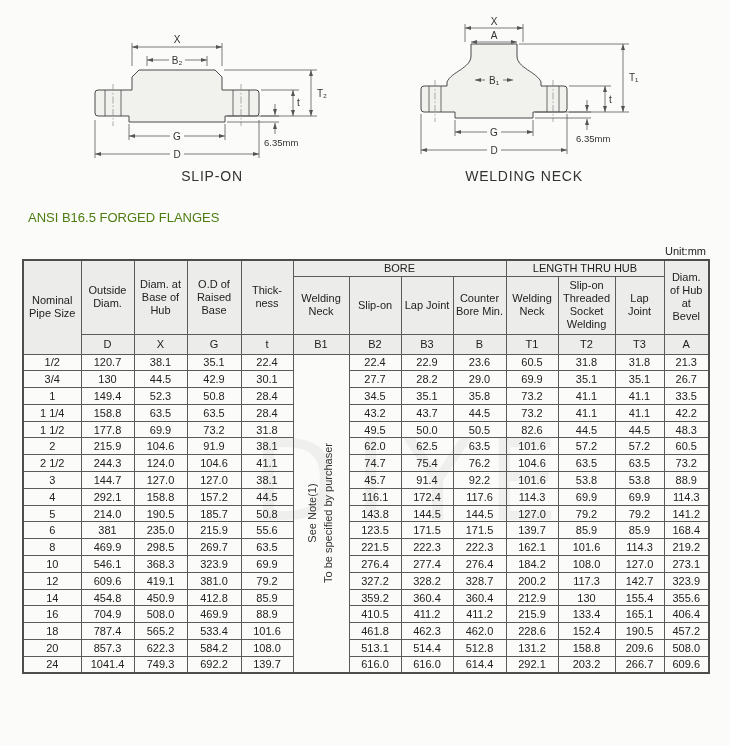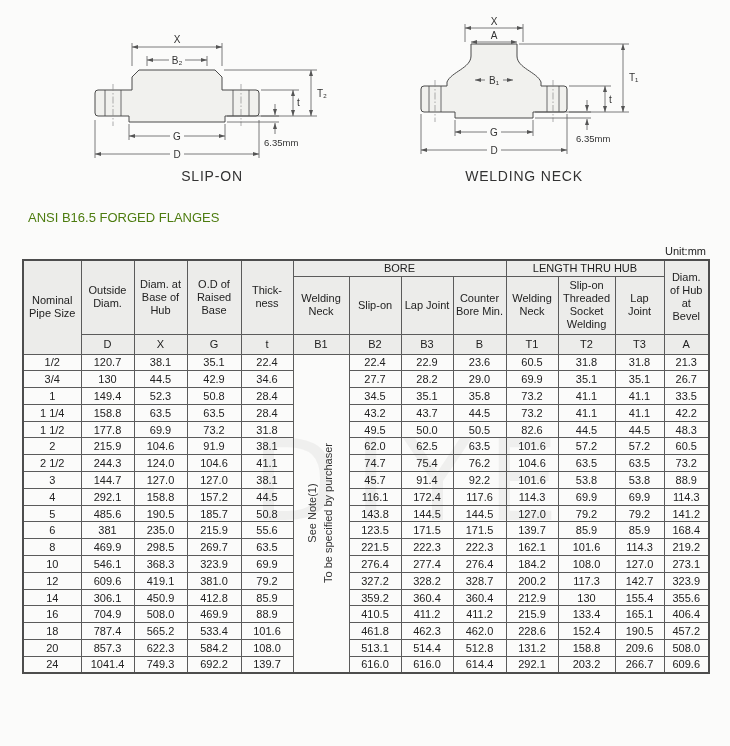--- a/index.html
+++ b/index.html
@@ -244,21 +244,21 @@
             <td>60.5</td>
             <td>31.8</td>
             <td>31.8</td>
             <td>21.3</td>
           </tr>
           <tr>
             <td>3/4</td>
             <td>130</td>
             <td>44.5</td>
             <td>42.9</td>
-            <td>34.6</td>
+            <td>30.1</td>
             <td>27.7</td>
             <td>28.2</td>
             <td>29.0</td>
             <td>69.9</td>
             <td>35.1</td>
             <td>35.1</td>
             <td>26.7</td>
           </tr>
           <tr>
             <td>1</td>
@@ -353,21 +353,21 @@
             <td>116.1</td>
             <td>172.4</td>
             <td>117.6</td>
             <td>114.3</td>
             <td>69.9</td>
             <td>69.9</td>
             <td>114.3</td>
           </tr>
           <tr>
             <td>5</td>
-            <td>485.6</td>
+            <td>214.0</td>
             <td>190.5</td>
             <td>185.7</td>
             <td>50.8</td>
             <td>143.8</td>
             <td>144.5</td>
             <td>144.5</td>
             <td>127.0</td>
             <td>79.2</td>
             <td>79.2</td>
             <td>141.2</td>
@@ -423,21 +423,21 @@
             <td>327.2</td>
             <td>328.2</td>
             <td>328.7</td>
             <td>200.2</td>
             <td>117.3</td>
             <td>142.7</td>
             <td>323.9</td>
           </tr>
           <tr>
             <td>14</td>
-            <td>306.1</td>
+            <td>454.8</td>
             <td>450.9</td>
             <td>412.8</td>
             <td>85.9</td>
             <td>359.2</td>
             <td>360.4</td>
             <td>360.4</td>
             <td>212.9</td>
             <td>130</td>
             <td>155.4</td>
             <td>355.6</td>

